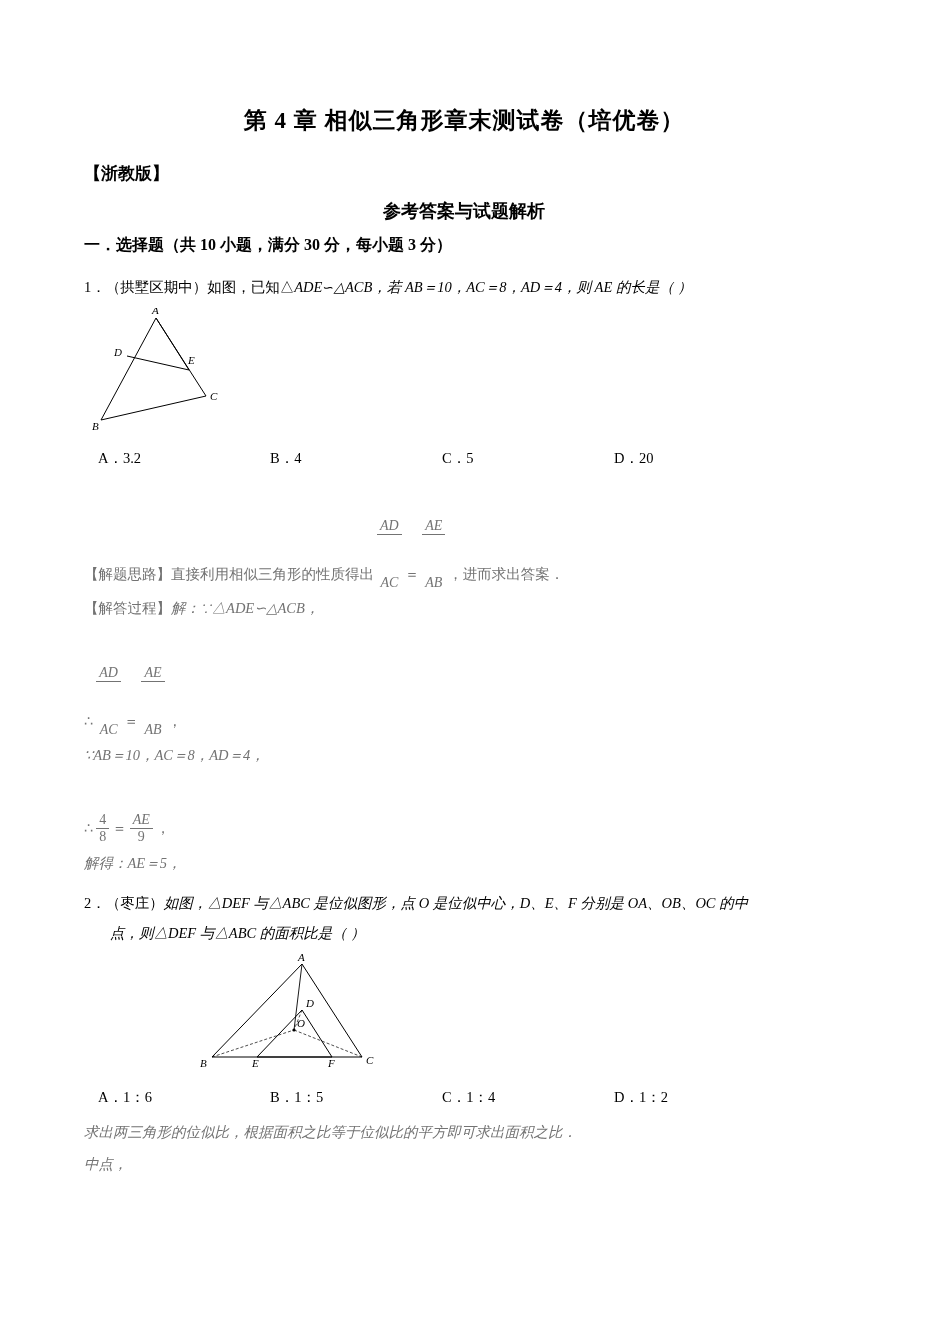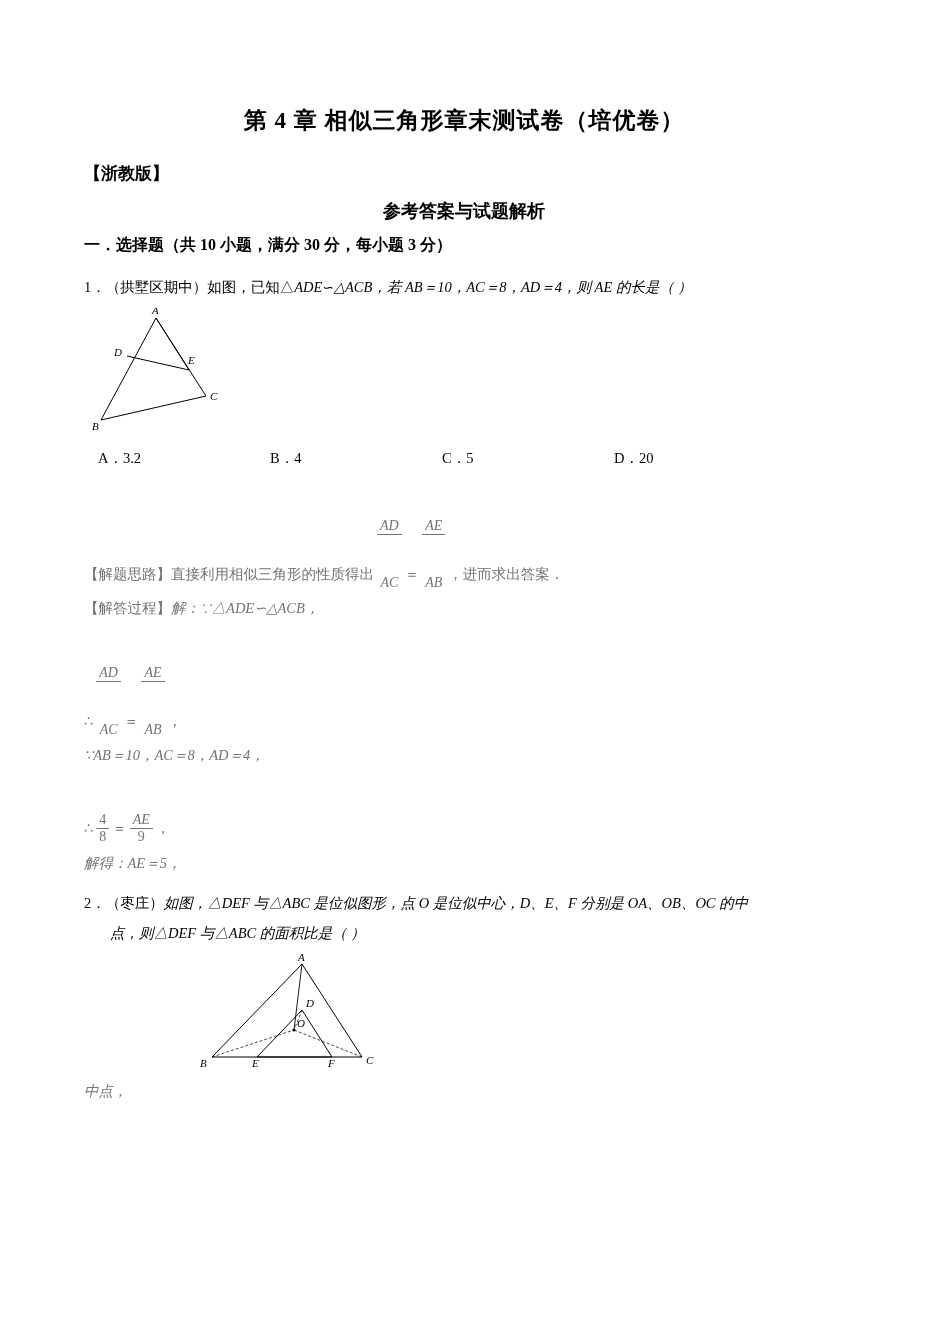--- a/index.html
+++ b/index.html
@@ -202,21 +202,30 @@
           <text class="tri-label" x="104" y="7">A</text>
           <text class="tri-label" x="112" y="53">D</text>
           <text class="tri-label" x="103" y="73">O</text>
           <text class="tri-label" x="6" y="113">B</text>
           <text class="tri-label" x="58" y="113">E</text>
           <text class="tri-label" x="134" y="113">F</text>
           <text class="tri-label" x="172" y="110">C</text>
         </svg>
       </div>
 
-
+      <div class="choices">
+        <span class="ch">A．1：6</span>
+        <span class="ch">B．1：5</span>
+        <span class="ch">C．1：4</span>
+        <span class="ch">D．1：2</span>
+      </div>
+
+      <div class="sol-line">
+        <span class="mi">求出两三角形的位似比，根据面积之比等于位似比的平方即可求出面积之比．</span>
+      </div>
 
       <div class="sol-line">
         <span class="mi">中点，</span>
       </div>
     </div>
 
   </div>
 </div>
 
 </body></html>

